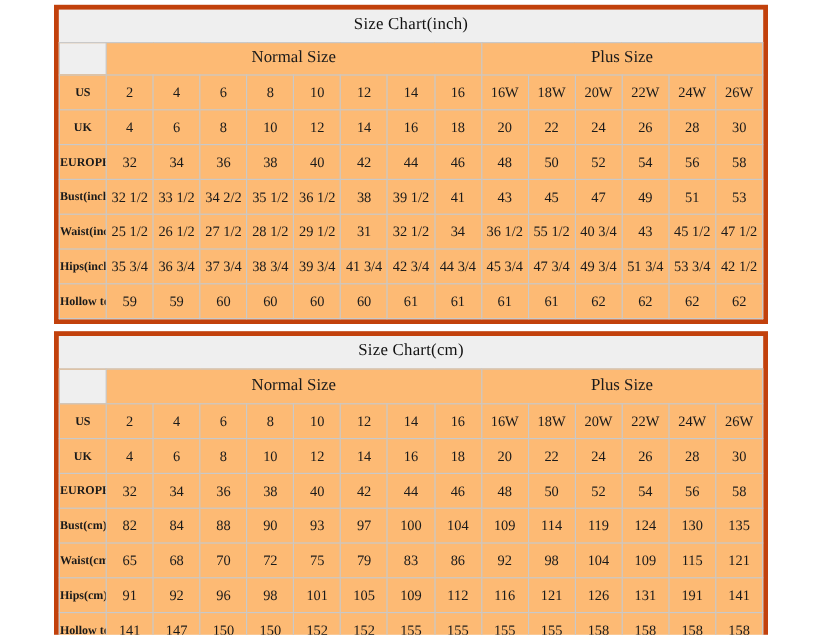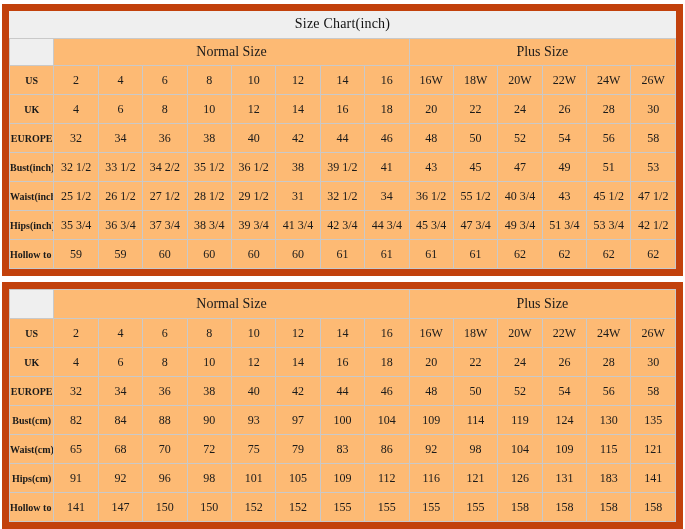--- a/index.html
+++ b/index.html
@@ -16,24 +16,24 @@
   }
   .page {
     width: 685px;
     height: 529px;
     position: relative;
     background: #ffffff;
     box-sizing: border-box;
     padding: 4px 2px 0 2px;
   }
   .chart-block {
-    width: 681px;
+    width: 595px;
     margin: 0 auto 6px auto;
     background: #efefef;
-    border: 7px solid #c2410c;
+    border: 4px solid #c2410c;
     box-sizing: border-box;
   }
   .chart-title {
     text-align: center;
     font-size: 14px;
     padding: 5px 0 6px 0;
     color: #111;
     letter-spacing: 0.2px;
   }
   table.size-table {
@@ -213,20 +213,21 @@
             <td>62</td>
             <td>62</td>
             <td>62</td>
             <td>62</td>
           </tr>
         </tbody>
     </table>
   </div>
 
   <div class="chart-block cm-block">
+    <div class="chart-title">Size Chart(cm)</div>
     <table class="size-table">
       <tbody>
           <tr>
             <td colspan="1" class="group-head blank"></td>
             <td colspan="8" class="group-head">Normal Size</td>
             <td colspan="6" class="group-head">Plus Size</td>
           </tr>
           <tr>
             <td class="row-label">US</td>
             <td>2</td>
@@ -319,21 +320,21 @@
             <td>96</td>
             <td>98</td>
             <td>101</td>
             <td>105</td>
             <td>109</td>
             <td>112</td>
             <td>116</td>
             <td>121</td>
             <td>126</td>
             <td>131</td>
-            <td>183</td>
+            <td>191</td>
             <td>141</td>
           </tr>
           <tr>
             <td class="row-label">Hollow to Floor(cm)</td>
             <td>141</td>
             <td>147</td>
             <td>150</td>
             <td>150</td>
             <td>152</td>
             <td>152</td>

